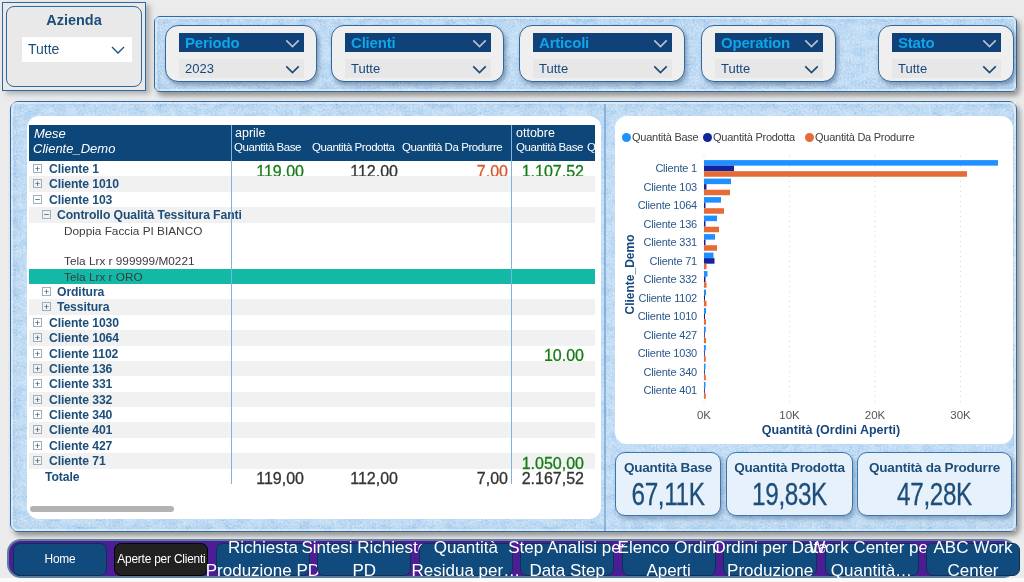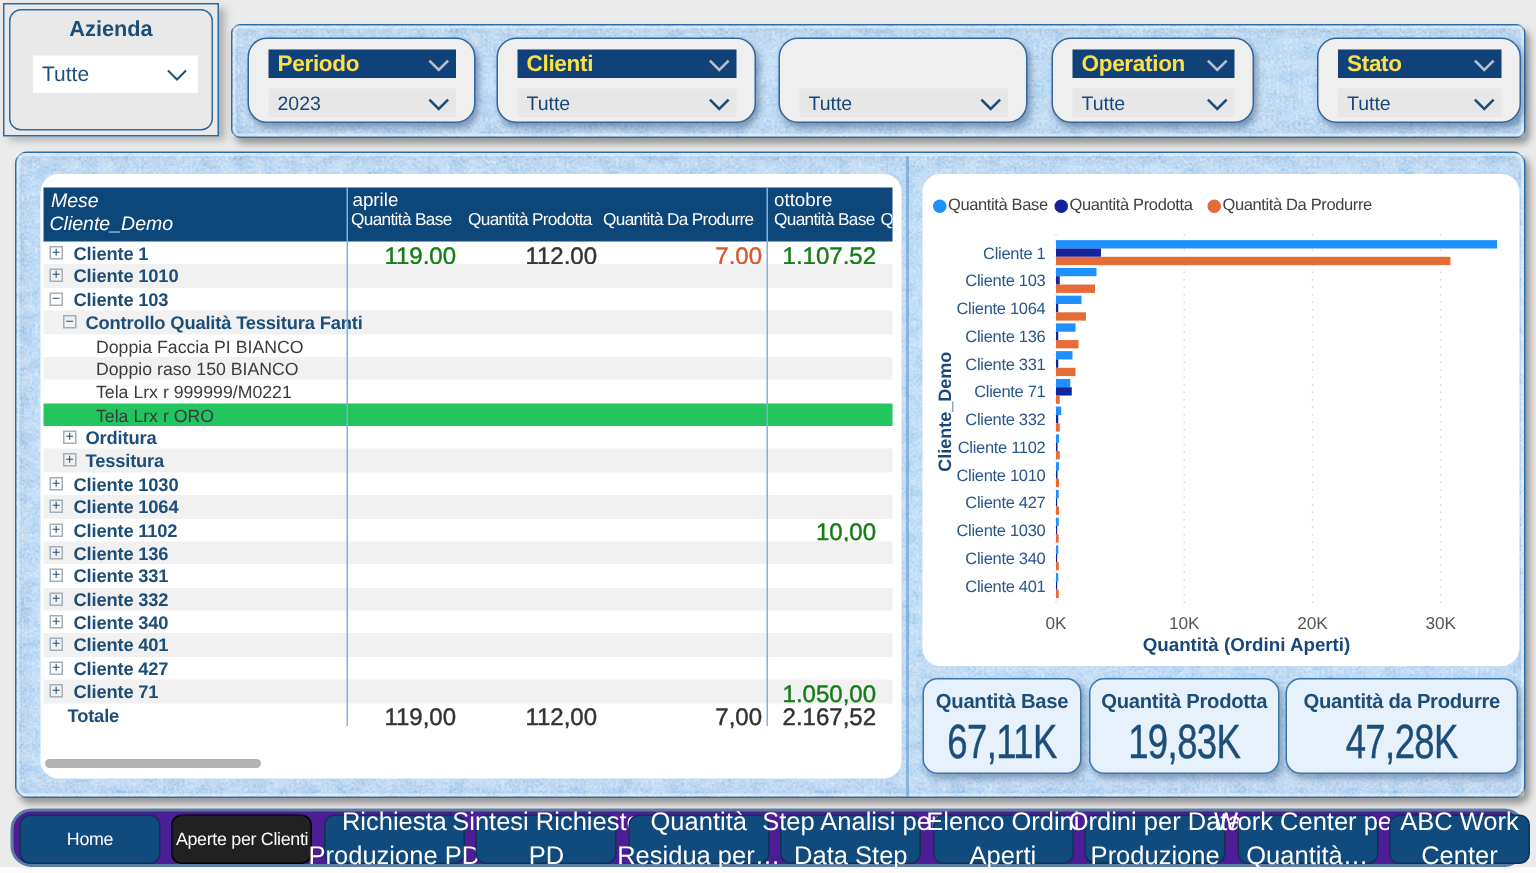--- a/index.html
+++ b/index.html
@@ -8,21 +8,21 @@
 #az { position:absolute; left:2px; top:2px; width:144px; height:89px; background:#e9e9e9; border:1px solid #2d6aa0; box-shadow:4px 3px 5px rgba(120,120,120,.5); }
 #az .inner { position:absolute; left:3px; top:3px; right:3px; bottom:3px; border:1px solid #2d6aa0; border-radius:8px; }
 #az .ttl { position:absolute; top:9px; width:100%; text-align:center; font-size:14.5px; font-weight:bold; color:#1d4e79; }
 #az .dd { position:absolute; left:19px; top:34px; width:110px; height:25px; background:#fff; }
 #az .dd span { position:absolute; left:6px; top:4px; font-size:14px; color:#1d4e79; }
 #az .dd svg { position:absolute; right:7px; top:9px; width:14px; height:8px; }
 
 #fpanel { left:154px; top:16px; width:863px; height:76px; border-radius:6px; }
 .fcard { position:absolute; top:8px; height:57px; background:#efefef; border:1px solid #33679c; border-radius:13px; box-shadow:2px 3px 4px rgba(40,70,110,.45); }
 .fhead { position:absolute; left:13px; right:12px; top:7px; height:19px; background:#104178; }
-.fhead span { position:absolute; left:6px; top:0.5px; font-size:15px; font-weight:bold; color:#fde047; letter-spacing:-0.2px; }
+.fhead span { position:absolute; left:6px; top:0.5px; font-size:15px; font-weight:bold; color:#0ea5e9; letter-spacing:-0.2px; }
 .chev { position:absolute; width:15px; height:9px; }
 .fhead .chev { right:4px; top:6px; }
 .fdrop { position:absolute; left:13px; right:12px; top:33px; height:19px; background:#e7e7e7; }
 .fdrop span { position:absolute; left:6px; top:1.5px; font-size:13px; color:#17477b; }
 .fdrop .chev { right:4px; top:6px; }
 
 #main { left:10px; top:101px; width:1007px; height:431px; border-radius:8px; }
 #vline { position:absolute; left:593px; top:2px; width:2px; height:427px; background:#5b93c8; opacity:.55; }
 
 #tcard { position:absolute; left:16px; top:14px; width:574px; height:403px; background:#fff; border-radius:12px; overflow:hidden; }
@@ -105,20 +105,26 @@
         </svg>
       </div>
   <div class="fdrop">
         <span>Tutte</span>
         <svg class="chev chn" viewBox="0 0 12 7">
           <path d="M1 1 L6 6 L11 1" fill="none" stroke="#1d4e79" stroke-width="1.4"></path>
         </svg>
       </div>
 </div>
 <div class="fcard" style="left:364px;width:166px">
+  <div class="fhead">
+        <span>Articoli</span>
+        <svg class="chev chw" viewBox="0 0 12 7">
+          <path d="M1 1 L6 6 L11 1" fill="none" stroke="#b9c0c9" stroke-width="1.4"></path>
+        </svg>
+      </div>
   <div class="fdrop">
         <span>Tutte</span>
         <svg class="chev chn" viewBox="0 0 12 7">
           <path d="M1 1 L6 6 L11 1" fill="none" stroke="#1d4e79" stroke-width="1.4"></path>
         </svg>
       </div>
 </div>
 <div class="fcard" style="left:546px;width:135px">
   <div class="fhead">
         <span>Operation</span>
@@ -183,27 +189,24 @@
         <span class="eic" style="left:4px">−</span>
         <span class="lb b" style="left:20px">Cliente 103</span>
       </div>
 <div class="trow" style="top:91.14px;background:#f1f1f1;">
         <span class="eic" style="left:13px">−</span>
         <span class="lb b" style="left:28px">Controllo Qualità Tessitura Fanti</span>
       </div>
 <div class="trow" style="top:106.52px;">
         <span class="lb r" style="left:35px">Doppia Faccia PI BIANCO</span>
       </div>
-<div class="trow" style="top:121.90px;background:#f1f1f1;">
-        <span class="lb r" style="left:35px">Doppio raso 150 BIANCO</span>
-      </div>
 <div class="trow" style="top:137.28px;">
         <span class="lb r" style="left:35px">Tela Lrx r 999999/M0221</span>
       </div>
-<div class="trow" style="top:152.66px;background:#22c55e;text-align:center;">
+<div class="trow" style="top:152.66px;background:#14b8a6;text-align:center;">
         <span class="lb r" style="left:35px">Tela Lrx r ORO</span>
       </div>
 <div class="trow" style="top:168.04px;">
         <span class="eic" style="left:13px">+</span>
         <span class="lb b" style="left:28px">Orditura</span>
       </div>
 <div class="trow" style="top:183.42px;background:#f1f1f1;">
         <span class="eic" style="left:13px">+</span>
         <span class="lb b" style="left:28px">Tessitura</span>
       </div>

